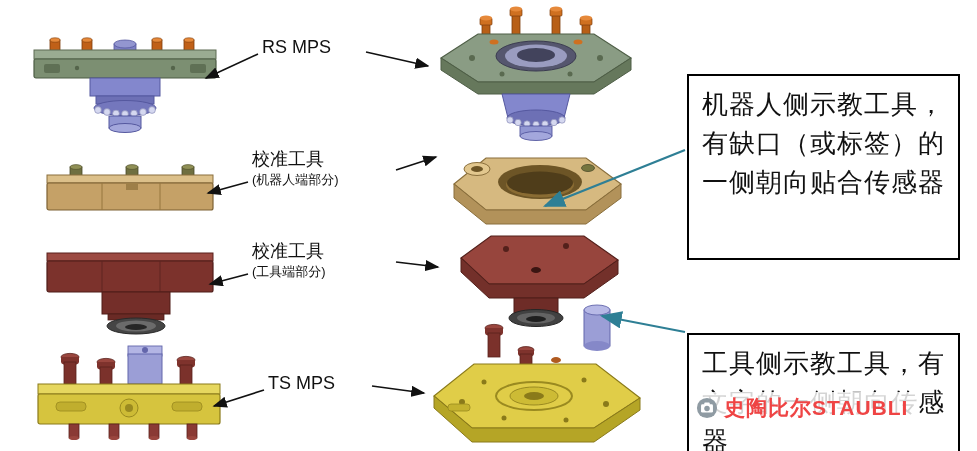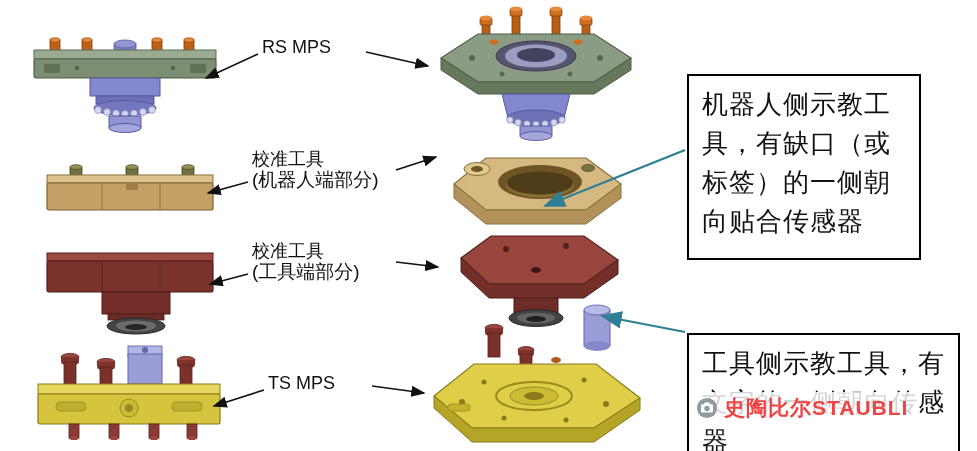--- a/index.html
+++ b/index.html
@@ -2,27 +2,27 @@
 <html><head>
 <meta charset="utf-8">
 <style>
   html,body{margin:0;padding:0;background:#fff;}
   .canvas{
     position:relative;width:977px;height:451px;background:#ffffff;overflow:hidden;
     font-family:"Liberation Sans","DejaVu Sans",sans-serif;color:#1a1a1a;
   }
   .part{position:absolute;}
   .lbl{position:absolute;font-size:18px;line-height:22px;color:#111;}
-  .lbl .sub{font-size:19px;line-height:20px;}
+  .lbl .sub{font-size:13px;line-height:20px;}
   .overlay{position:absolute;left:0;top:0;width:977px;height:451px;pointer-events:none;}
   .callout{
     position:absolute;box-sizing:border-box;border:2px solid #000;background:#fff;
     font-size:26px;line-height:39px;padding:9px 13px;color:#111;letter-spacing:1px;
   }
-  .callout-1{left:687px;top:74px;width:234px;height:186px;}
+  .callout-1{left:687px;top:74px;width:273px;height:186px;}
   .callout-2{left:687px;top:287px;width:273px;height:144px;margin-top:46px;}
   .watermark{
     position:absolute;left:693px;top:392px;display:flex;align-items:center;gap:6px;
     color:#ef4444;font-size:21px;font-weight:600;background:rgba(255,255,255,0.82);
     padding:2px 8px 2px 3px;border-radius:3px;letter-spacing:1px;
   }
 </style>
 </head>
 <body>
 

